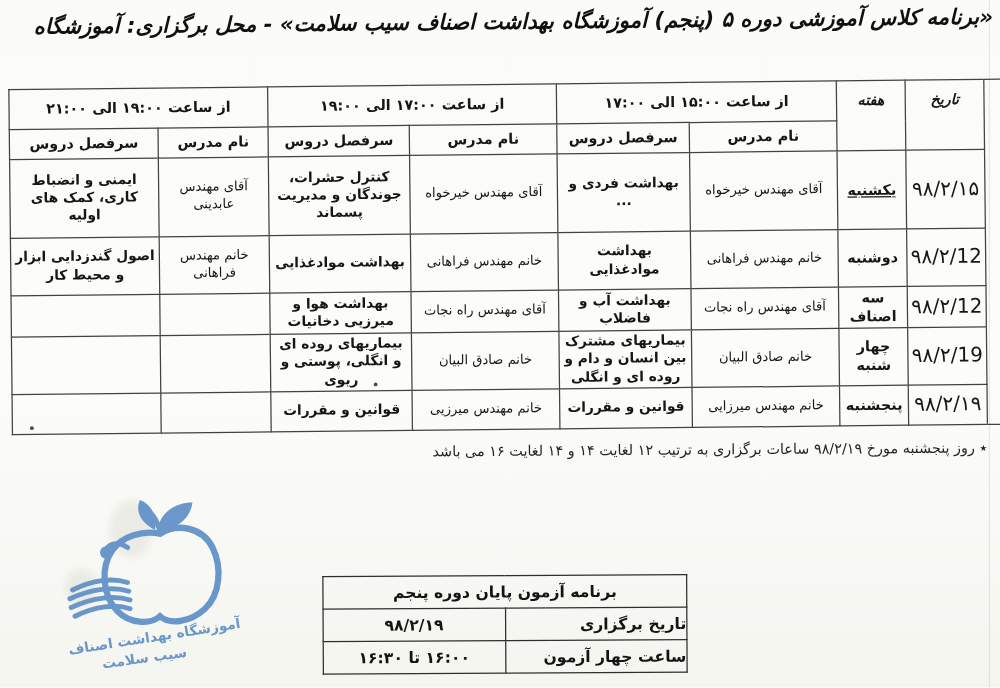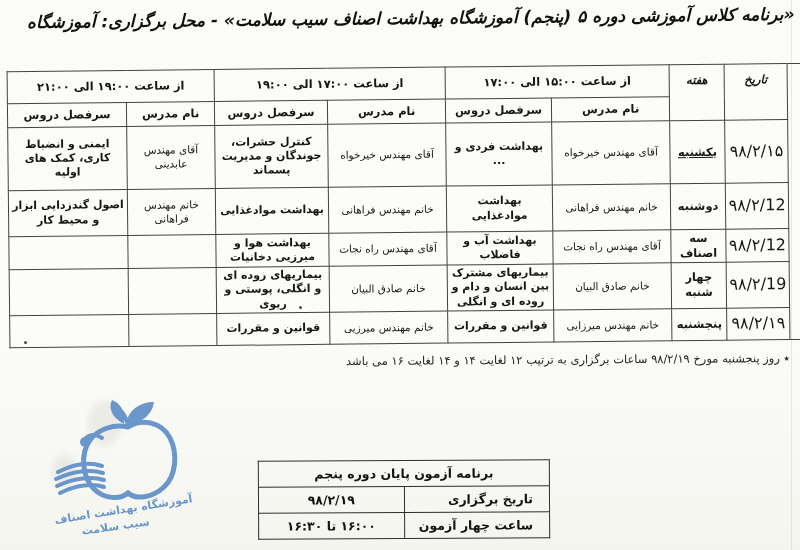--- a/index.html
+++ b/index.html
@@ -60,21 +60,21 @@
   
   .exam{
     position:absolute;top:460px;left:258px;width:292px;table-layout:fixed;
     direction:rtl;transform:rotate(-.3deg);
   }
   .exam td{
     border:1.5px solid #2e2e2e;height:23px;color:#141414;
     font-weight:bold;font-size:12.5px;padding:1px 4px;vertical-align:middle;
   }
   .exam .exam-title{text-align:center;}
-  .exam .lbl{text-align:right;padding-right:16px;width:138px;}
+  .exam .lbl{text-align:right;padding-right:0;width:138px;}
   .exam .val{text-align:center;width:154px;}
 
   
   .logo{position:absolute;left:40px;top:394px;width:164px;height:150px;opacity:.92;}
 </style>
 </head>
 <body>
 
 <div class="fold-line"></div>
 <div class="smudge s1"></div>

